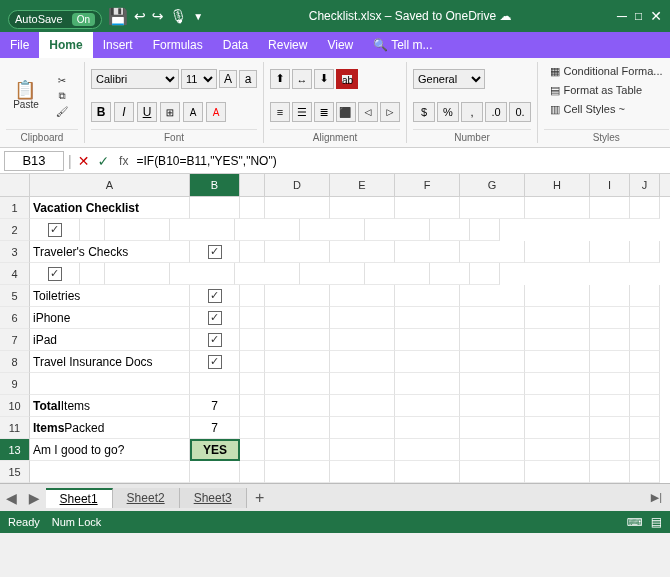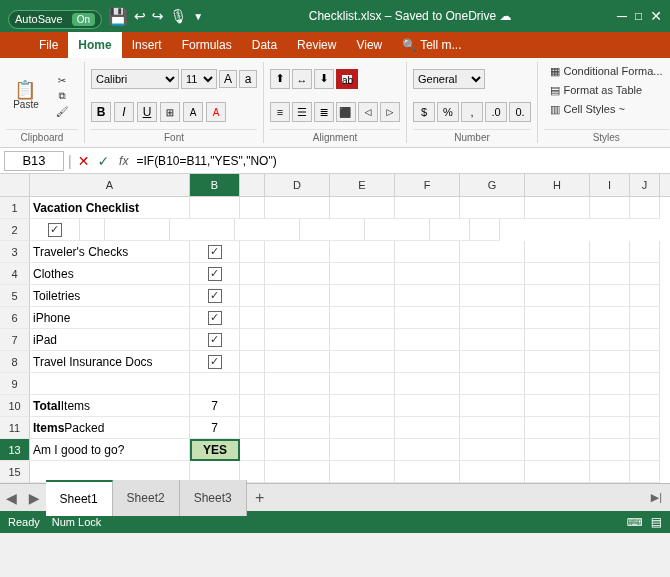--- a/index.html
+++ b/index.html
@@ -29,25 +29,24 @@
     .toggle-on {
       background: #4caf70;
       border-radius: 4px;
       padding: 1px 5px;
       font-size: 10px;
       color: white;
     }
 
     
     .menubar {
-      background: #c2410c;
+      background: #8b5cf6;
       display: flex;
       height: 26px;
       align-items: stretch;
-      padding-left: 29px;
     }
     .menubar-item {
       color: white;
       padding: 0 10px;
       display: flex; align-items: center;
       font-size: 12px;
       cursor: pointer;
     }
     .menubar-item.active { background: white; color: #217346; font-weight: bold; }
 
@@ -111,21 +110,21 @@
       display: flex; align-items: center; height: 26px; background: white;
       border-bottom: 1px solid #d0d0d0; padding: 0 4px; gap: 4px;
     }
     .cell-ref {
       width: 60px; height: 20px; border: 1px solid #bbb; font-size: 13px;
       text-align: center; padding: 0 2px;
     }
     .formulabar-sep { color: #aaa; font-size: 14px; }
     .formula-cancel { color: #cc0000; font-size: 14px; cursor: pointer; padding: 0 2px; }
     .formula-confirm { color: #217346; font-size: 14px; cursor: pointer; padding: 0 2px; }
-    .formula-fx { color: #555; font-size: 12px; padding: 0 4px; font-style: italic; }
+    .formula-fx { color: #555; font-size: 12px; padding: 0 4px; }
     .formula-input {
       flex: 1; height: 20px; border: none; font-size: 12px; outline: none;
     }
 
     
     .spreadsheet-container {
       display: flex; flex-direction: column;
       background: white;
       overflow: hidden;
     }
@@ -166,23 +165,23 @@
     .cb { width: 14px; height: 14px; border: 1px solid #666; display: flex; align-items: center; justify-content: center; background: white; }
     .cb.checked::after { content: '✓'; font-size: 11px; color: #333; }
 
     
     .sheet-tabs-bar {
       display: flex; align-items: center; background: #e8e8e8;
       border-top: 1px solid #bbb; height: 28px;
     }
     .sheet-nav { padding: 0 6px; color: #666; cursor: pointer; font-size: 14px; }
     .sheet-tab {
-      height: 36px; padding: 0 14px; display: flex; align-items: center;
+      height: 20px; padding: 0 14px; display: flex; align-items: center;
       font-size: 12px; cursor: pointer; border-right: 1px solid #bbb;
-      background: #e0e0e0; color: #444;
+      background: #e0e0e0; color: #444; text-decoration: underline;
     }
     .sheet-tab.active { background: white; color: #000; border-top: 2px solid #217346; }
     .sheet-tab-add {
       width: 26px; height: 26px; display: flex; align-items: center; justify-content: center;
       font-size: 16px; cursor: pointer; color: #555;
     }
 
     
     .statusbar {
       background: #217346; color: white; height: 22px;
@@ -411,21 +410,20 @@
       <div class="cell col-e"></div>
       <div class="cell col-f"></div>
       <div class="cell col-g"></div>
       <div class="cell col-h"></div>
       <div class="cell col-i"></div>
       <div class="cell col-j"></div>
     </div>
 
     <div class="sheet-row">
       <div class="row-header">4</div>
-      <div class="cell col-a">Clothes</div>
       <div class="cell col-b checkbox-cell">
           <div class="cb checked"></div>
         </div>
       <div class="cell col-c"></div>
       <div class="cell col-d"></div>
       <div class="cell col-e"></div>
       <div class="cell col-f"></div>
       <div class="cell col-g"></div>
       <div class="cell col-h"></div>
       <div class="cell col-i"></div>

